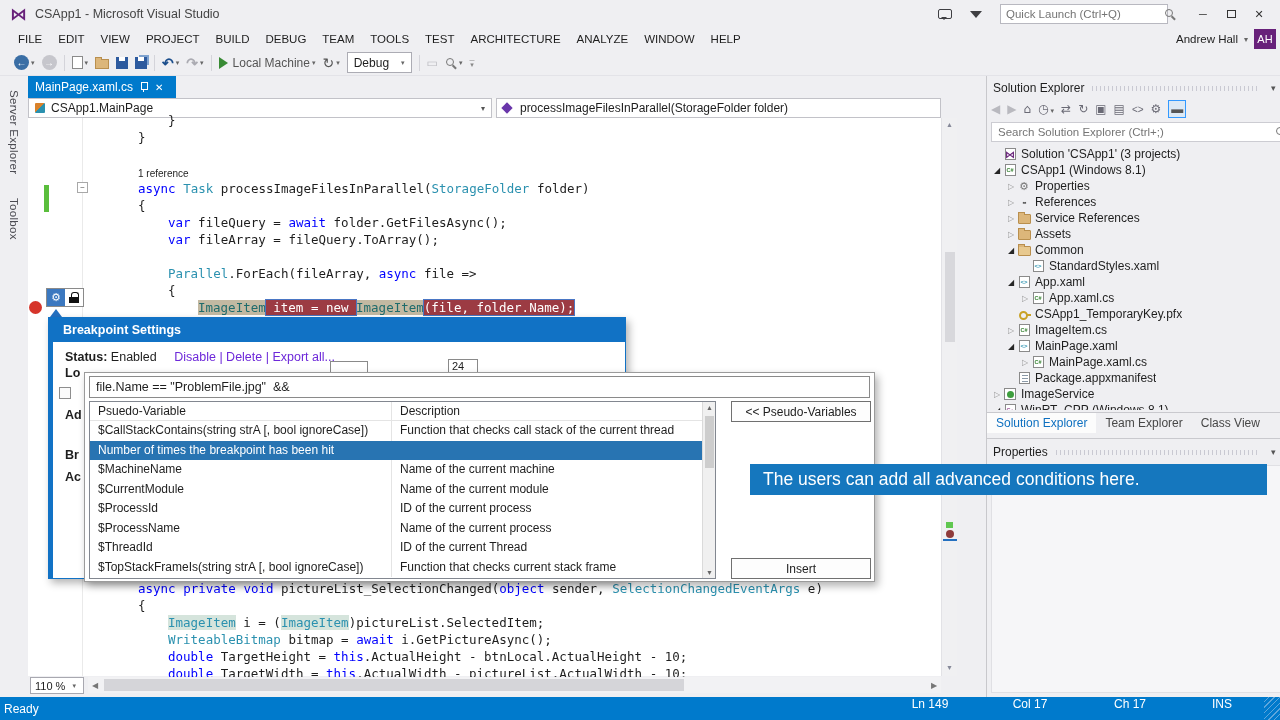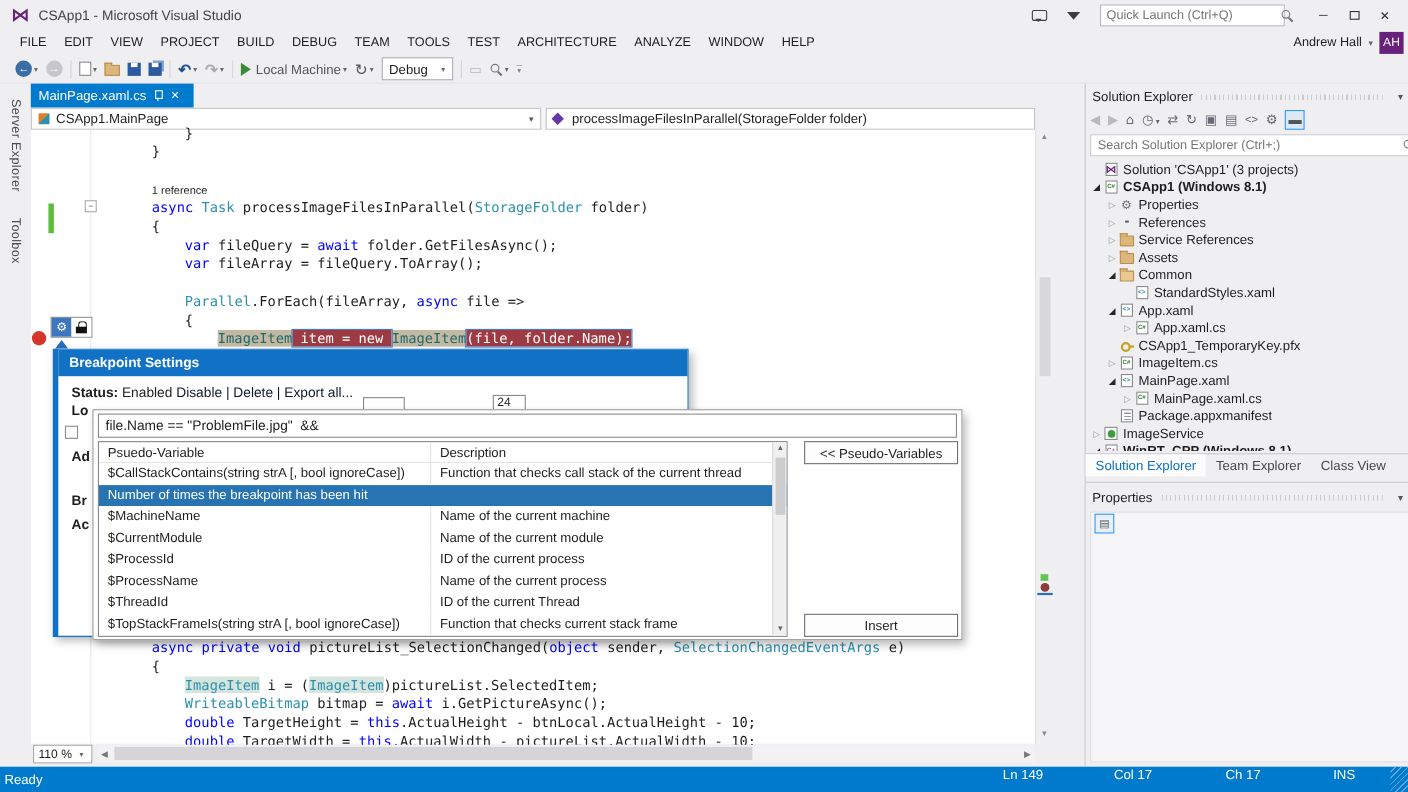--- a/index.html
+++ b/index.html
@@ -103,21 +103,21 @@
               font-size:11px;display:flex;align-items:center;padding:0 4px;gap:5px}
   .h-scroll{position:absolute;left:88px;top:677px;width:853px;height:16px;background:#F2F2F4;display:flex;align-items:center}
   .hs-arrow{width:14px;text-align:center;font-size:8px;color:#777}
   .hs-thumb{position:absolute;left:16px;top:2px;width:580px;height:12px;background:#D5D5D9}
 
   
   .bp-window{position:absolute;left:48px;top:317px;width:578px;height:262px;background:#fff;border:1px solid #1172C5;
              border-left:5px solid #1172C5;box-shadow:3px 4px 8px rgba(0,0,0,.3);z-index:20}
   .bp-header{height:24px;background:#1172C5;color:#fff;font-weight:bold;font-size:12.5px;display:flex;align-items:center;padding-left:10px}
   .bp-status{position:absolute;left:12px;top:32px;font-size:12.5px}
-  .bp-links{color:#0f172a;}
+  .bp-links{color:#6d28d9;margin-left:14px}
   .bp-frag{position:absolute;left:12px;font-weight:bold;font-size:12.5px}
   .bp-check{position:absolute;left:6px;top:69px;width:12px;height:12px;background:#FBFBFB;border:1px solid #8E8E8E}
   .peek-box{position:absolute;background:#fff;border:1px solid #8A8A8A;z-index:21;font-size:11px;padding-left:3px;overflow:hidden}
 
   
   .pv-popup{position:absolute;left:84px;top:372px;width:791px;height:210px;background:#fff;border:1px solid #9B9B9B;
             box-shadow:3px 4px 8px rgba(0,0,0,.3);z-index:30}
   .pv-cond{position:absolute;left:4px;top:3px;width:781px;height:22px;border:1px solid #8A8A8A;font-size:12.5px;
            font-family:"Liberation Sans",sans-serif;padding:0 6px;outline:none;color:#1E1E1E}
   .pv-list{position:absolute;left:4px;top:28px;width:627px;height:178px;border:1px solid #828790;overflow:hidden}
@@ -150,21 +150,21 @@
   .se-search{position:absolute;left:4px;top:46px;width:314px;height:20px;background:#fff;border:1px solid #CCCCD2;
              display:flex;align-items:center;padding:0 6px;gap:5px}
   .se-search input{flex:1;border:none;outline:none;font-size:11.5px;color:#8A8A90;font-family:"Liberation Sans",sans-serif;background:transparent}
   .tree{position:absolute;left:2px;top:70px;width:306px;height:264px;overflow:hidden}
   .t-row{display:flex;align-items:center;height:16px;font-size:12px;white-space:nowrap}
   .t-arrow{width:12px;text-align:center;flex:none;font-family:"DejaVu Sans",sans-serif}
   .t-arrow.closed{color:#989898;font-size:8px}
   .t-arrow.open{color:#262626;font-size:8px}
   .t-icn{width:14px;height:13px;flex:none;margin-right:4px;display:flex;align-items:center;justify-content:center;position:relative}
   .t-label{overflow:hidden}
-  .t-bold{font-weight:bold}
+  .t-bold{font-weight:normal}
   .ti-box{width:11px;height:12px;background:#fff;border:1px solid #8A8A8A;display:flex;align-items:center;justify-content:center;font-weight:bold}
   .ti-sln{font-family:"DejaVu Sans",sans-serif;color:#68217A;font-size:10px;font-weight:bold}
   .ti-cs{color:#368232;font-size:5.5px}
   .ti-cpp{color:#9B4F96;font-size:5.5px}
   .ti-xaml{color:#2B91AF;font-size:6px}
   .ti-gear{font-family:"DejaVu Sans",sans-serif;color:#777;font-size:11px}
   .ti-refs{color:#5A5A5A;font-size:7px;letter-spacing:-1px}
   .ti-folder{width:13px;height:10px;background:#DCB67A;border:1px solid #B98F4E;border-radius:1px;position:relative;margin-top:2px}
   .ti-folder::before{content:"";position:absolute;top:-3px;left:-1px;width:5px;height:2px;background:#DCB67A;border:1px solid #B98F4E;border-bottom:none}
   .ti-folder.open{background:#E8C98F}
@@ -418,20 +418,21 @@
       <div class="pv-sb">
         <span class="a" style="top:2px">▲</span>
         <span class="th"></span>
         <span class="a" style="bottom:2px">▼</span>
       </div>
     </div>
     <div class="pv-btn" style="top:28px">&lt;&lt; Pseudo-Variables</div>
     <div class="pv-btn" style="top:185px">Insert</div>
   </div>
 
+  <div class="callout">The users can add all advanced conditions here.</div>
 
   <div class="right-panel">
     <div class="pane-hdr" style="top:3px">
       <span>Solution Explorer</span>
       <span class="hdr-dots"></span>
       <span class="hdr-icn">▾</span>
       <span class="hdr-icn">
           <span class="icn-pin-g"></span>
         </span>
       <span class="hdr-icn">✕</span>

